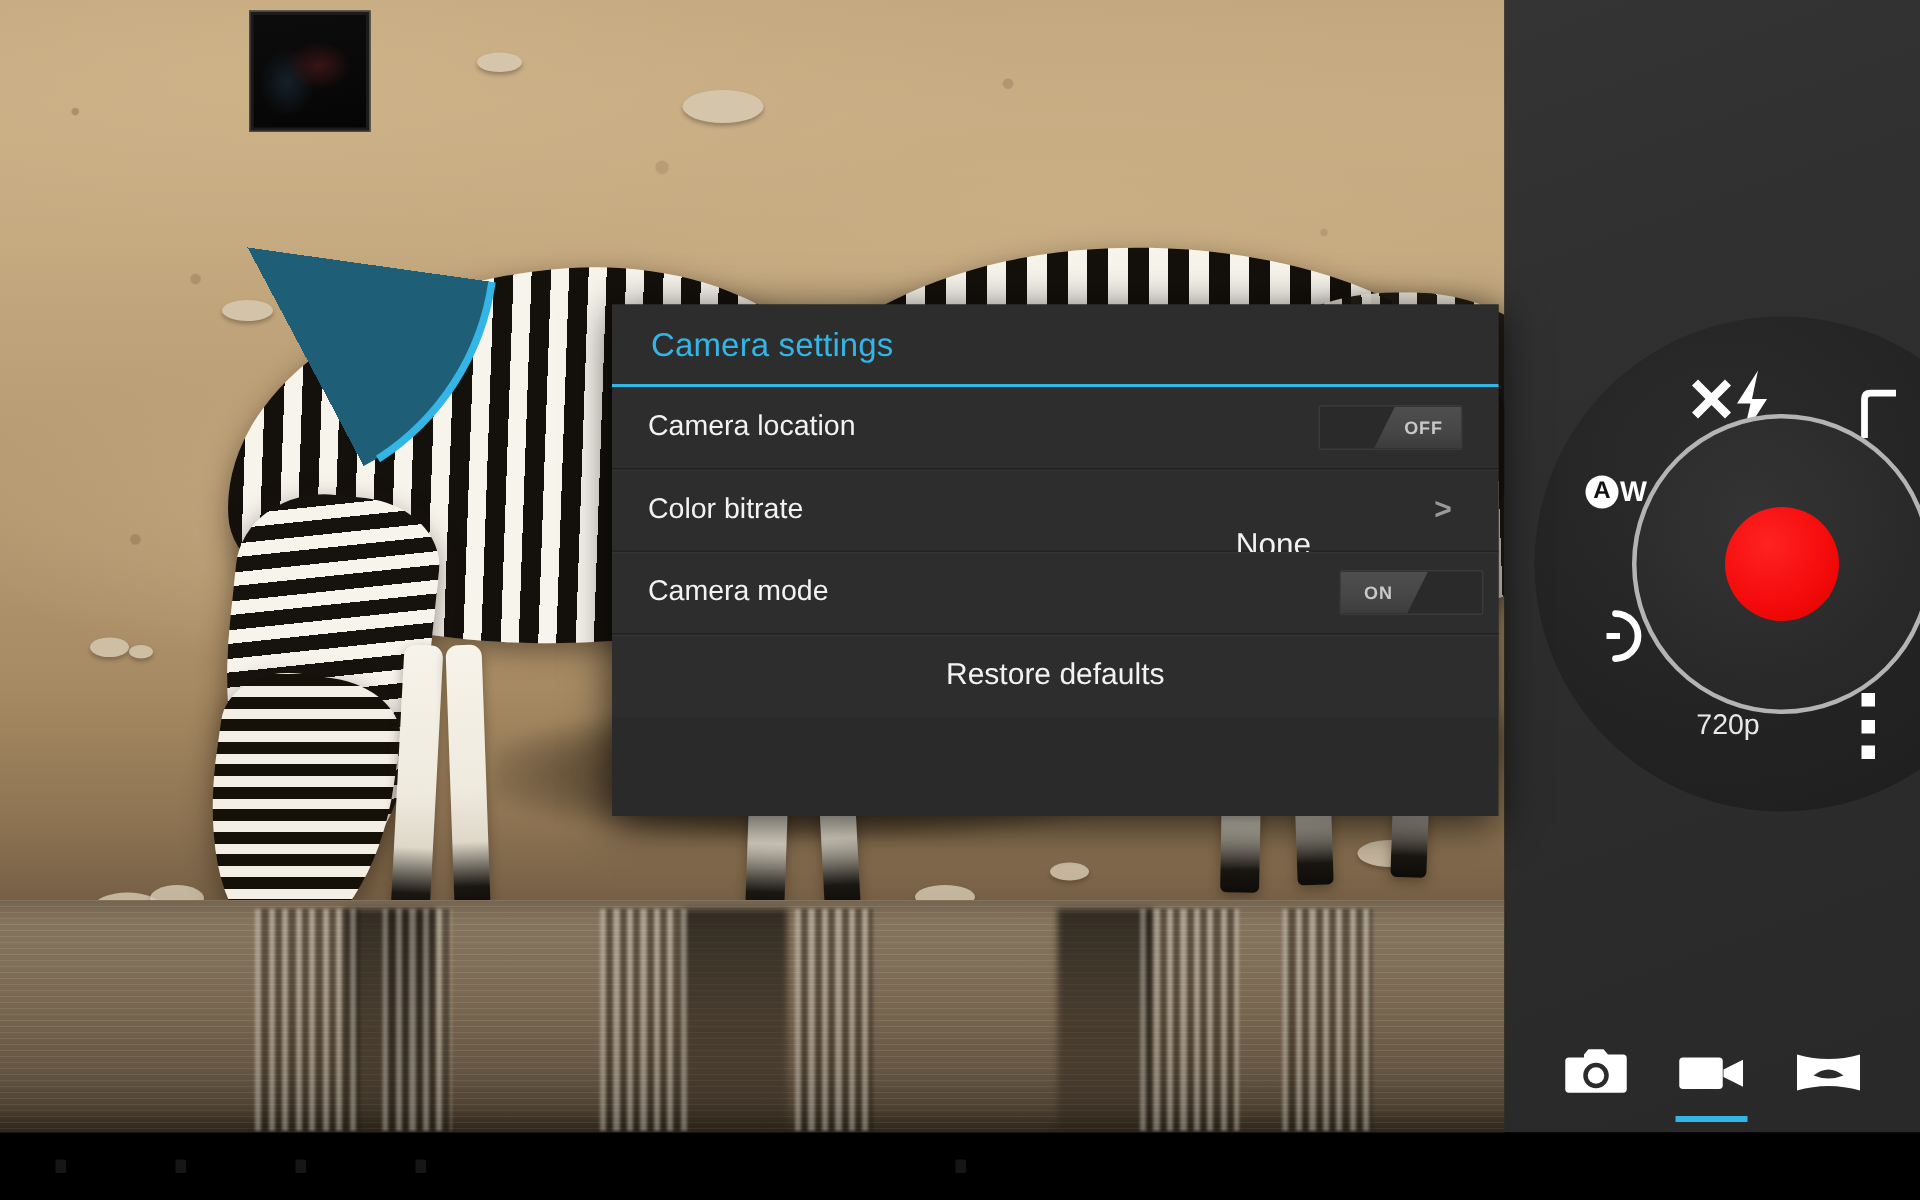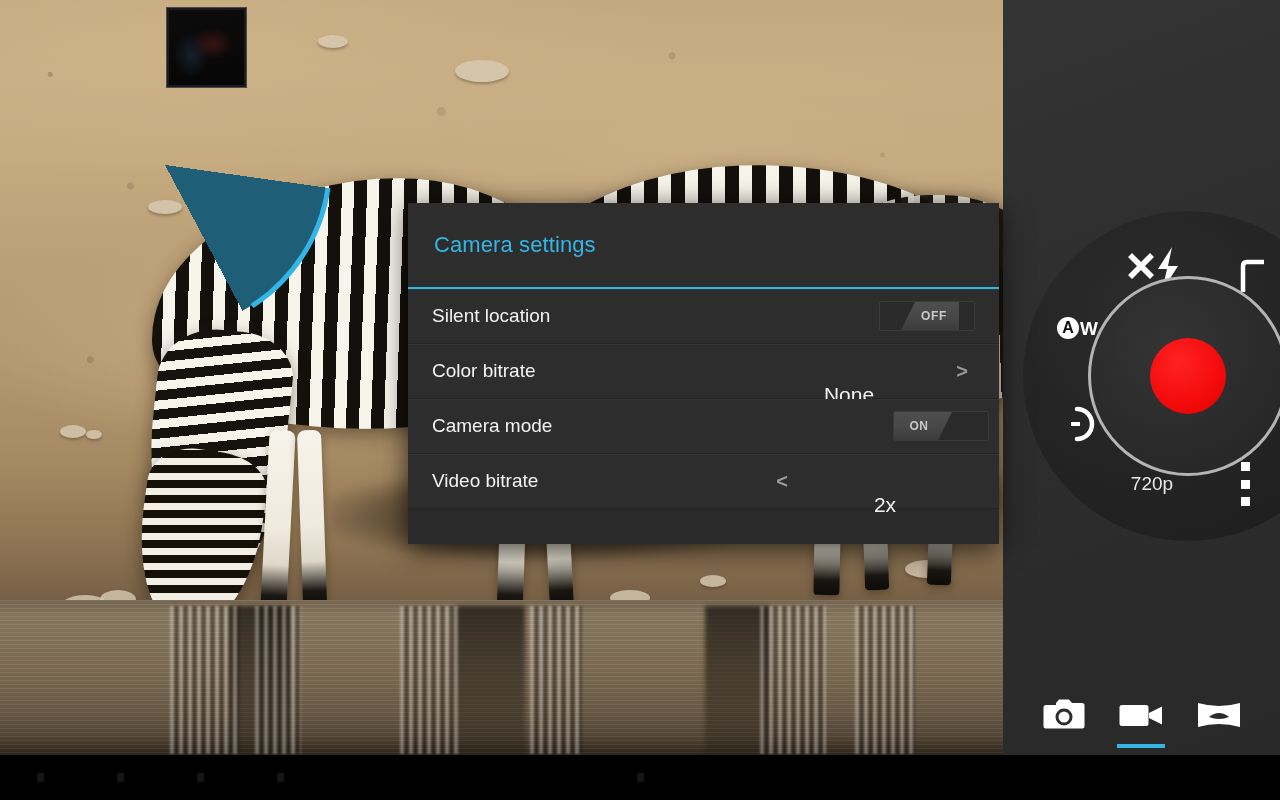--- a/index.html
+++ b/index.html
@@ -140,21 +140,21 @@
   
   #settings-dialog {
     position:absolute;
     left:408px; top:203px;
     width:591px; height:341px;
     background:#2a2a2a;
     box-shadow:0 5px 26px rgba(0,0,0,.72);
     z-index:30;
   }
   .dlg-title-bar {
-    height:86px;
+    height:55px;
     padding:0 26px;
     display:flex; align-items:center;
     border-bottom:2px solid #33b5e5;
     background:#2d2d2d;
   }
   .dlg-title {
     color:#33b5e5;
     font-size:22px;
     font-weight:400;
     letter-spacing:.1px;
@@ -190,21 +190,21 @@
     overflow:hidden;
   }
   .toggle .thumb {
     position:absolute; top:0; height:100%;
     width:58px;
     background:linear-gradient(180deg,#4e4e4e 0%, #474747 55%, #3c3c3c 100%);
     display:flex; align-items:center; justify-content:center;
     font-size:12px; font-weight:700; color:#c9c9c9;
     letter-spacing:.6px;
   }
-  .toggle.off .thumb { right:15px; clip-path:polygon(14px 0, 100% 0, 100% 100%, 0 100%); padding-left:8px; }
+  .toggle.off .thumb { right:0; clip-path:polygon(14px 0, 100% 0, 100% 100%, 0 100%); padding-left:8px; }
   .toggle.on  .thumb { left:0;  clip-path:polygon(0 0, 100% 0, calc(100% - 14px) 100%, 0 100%); padding-right:8px; }
 
   
   .chev {
     color:#9a9a9a; font-size:20px; font-weight:700;
     width:26px; text-align:center; line-height:1;
   }
   .row-value {
     color:#f2f2f2; font-size:21px; font-weight:400;
     min-width:96px; text-align:center;margin-top:48px;
@@ -402,21 +402,21 @@
     <div class="refl" style="left:855px; width:60px;"></div>
   </div>
 
   <div id="settings-dialog">
 
     <div class="dlg-title-bar">
       <span class="dlg-title">Camera settings</span>
     </div>
 
     <div class="dlg-row">
-      <span class="row-label">Silent location</span>
+      <span class="row-label">Camera location</span>
       <span class="row-right">
         <span class="toggle off">
           <span class="thumb">OFF</span>
         </span>
       </span>
     </div>
 
     <div class="dlg-row">
       <span class="row-label">Color bitrate</span>
       <span class="row-right">
@@ -427,28 +427,24 @@
 
     <div class="dlg-row">
       <span class="row-label">Camera mode</span>
       <span class="row-right" style="right:10px;">
         <span class="toggle on">
           <span class="thumb">ON</span>
         </span>
       </span>
     </div>
 
-    <div class="dlg-row">
-      <span class="row-label">Video bitrate</span>
-      <span class="row-right" style="right:66px;">
-        <span class="chev" style="margin-right:42px;">&lt;</span>
-        <span class="row-value">2x</span>
-      </span>
-    </div>
-
+
+    <div class="dlg-footer">
+      <span class="footer-label">Restore defaults</span>
+    </div>
   </div>
 
   <div id="control-panel"></div>
 
   <div id="thumbnail">
     <div class="thumb-img"></div>
   </div>
 
   <div id="dial"></div>
   <div id="dial-wedge"></div>

